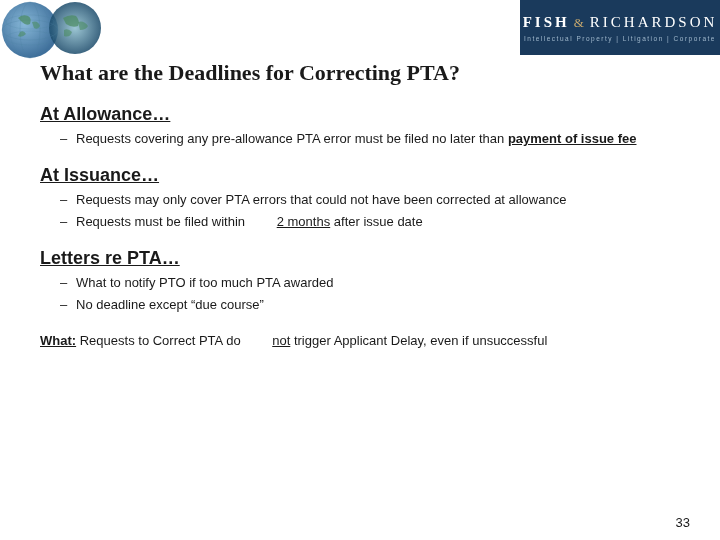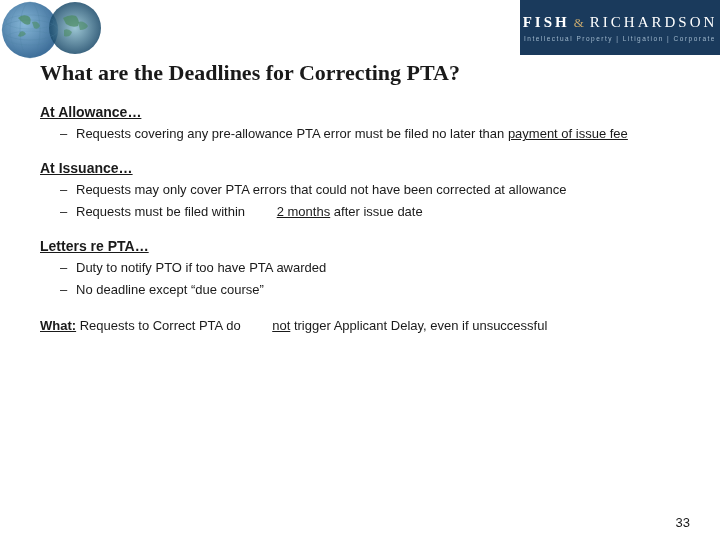--- a/index.html
+++ b/index.html
@@ -76,21 +76,21 @@
       line-height: 1.2;
       margin-bottom: 18px;
       font-family: 'Palatino Linotype', Palatino, Georgia, serif;
     }
 
     .section {
       margin-bottom: 16px;
     }
 
     .section-header {
-      font-size: 14px;
+      font-size: 18px;
       font-weight: bold;
       color: #1a1a1a;
       text-decoration: underline;
       margin-bottom: 4px;
       font-family: Arial, sans-serif;
     }
 
     .bullet-list {
       list-style: none;
       padding-left: 20px;
@@ -107,21 +107,21 @@
     }
 
     .bullet-item::before {
       content: '–';
       position: absolute;
       left: 0;
     }
 
     .underline-bold {
       text-decoration: underline;
-      font-weight: normal;
+      font-weight: bold;
     }
 
     .underline {
       text-decoration: underline;
       margin-left: 28px;
     }
 
     .note-line {
       font-size: 13px;
       color: #1a1a1a;
@@ -214,21 +214,21 @@
         <li class="bullet-item">
           <span>Requests must be filed within <span class="underline">2 months</span> after issue date</span>
         </li>
       </ul>
     </div>
 
     <div class="section">
       <div class="section-header">Letters re PTA…</div>
       <ul class="bullet-list">
         <li class="bullet-item">
-          <span>Duty to notify PTO if too have PTA awarded</span>
+          <span>What to notify PTO if too much PTA awarded</span>
         </li>
         <li class="bullet-item">
           <span>No deadline except “due course”</span>
         </li>
       </ul>
     </div>
 
     <div class="note-line">
       <span class="note-label">What:</span>
       <span>  Requests to Correct PTA do </span><span class="underline">not</span><span> trigger Applicant Delay, even if unsuccessful</span>

